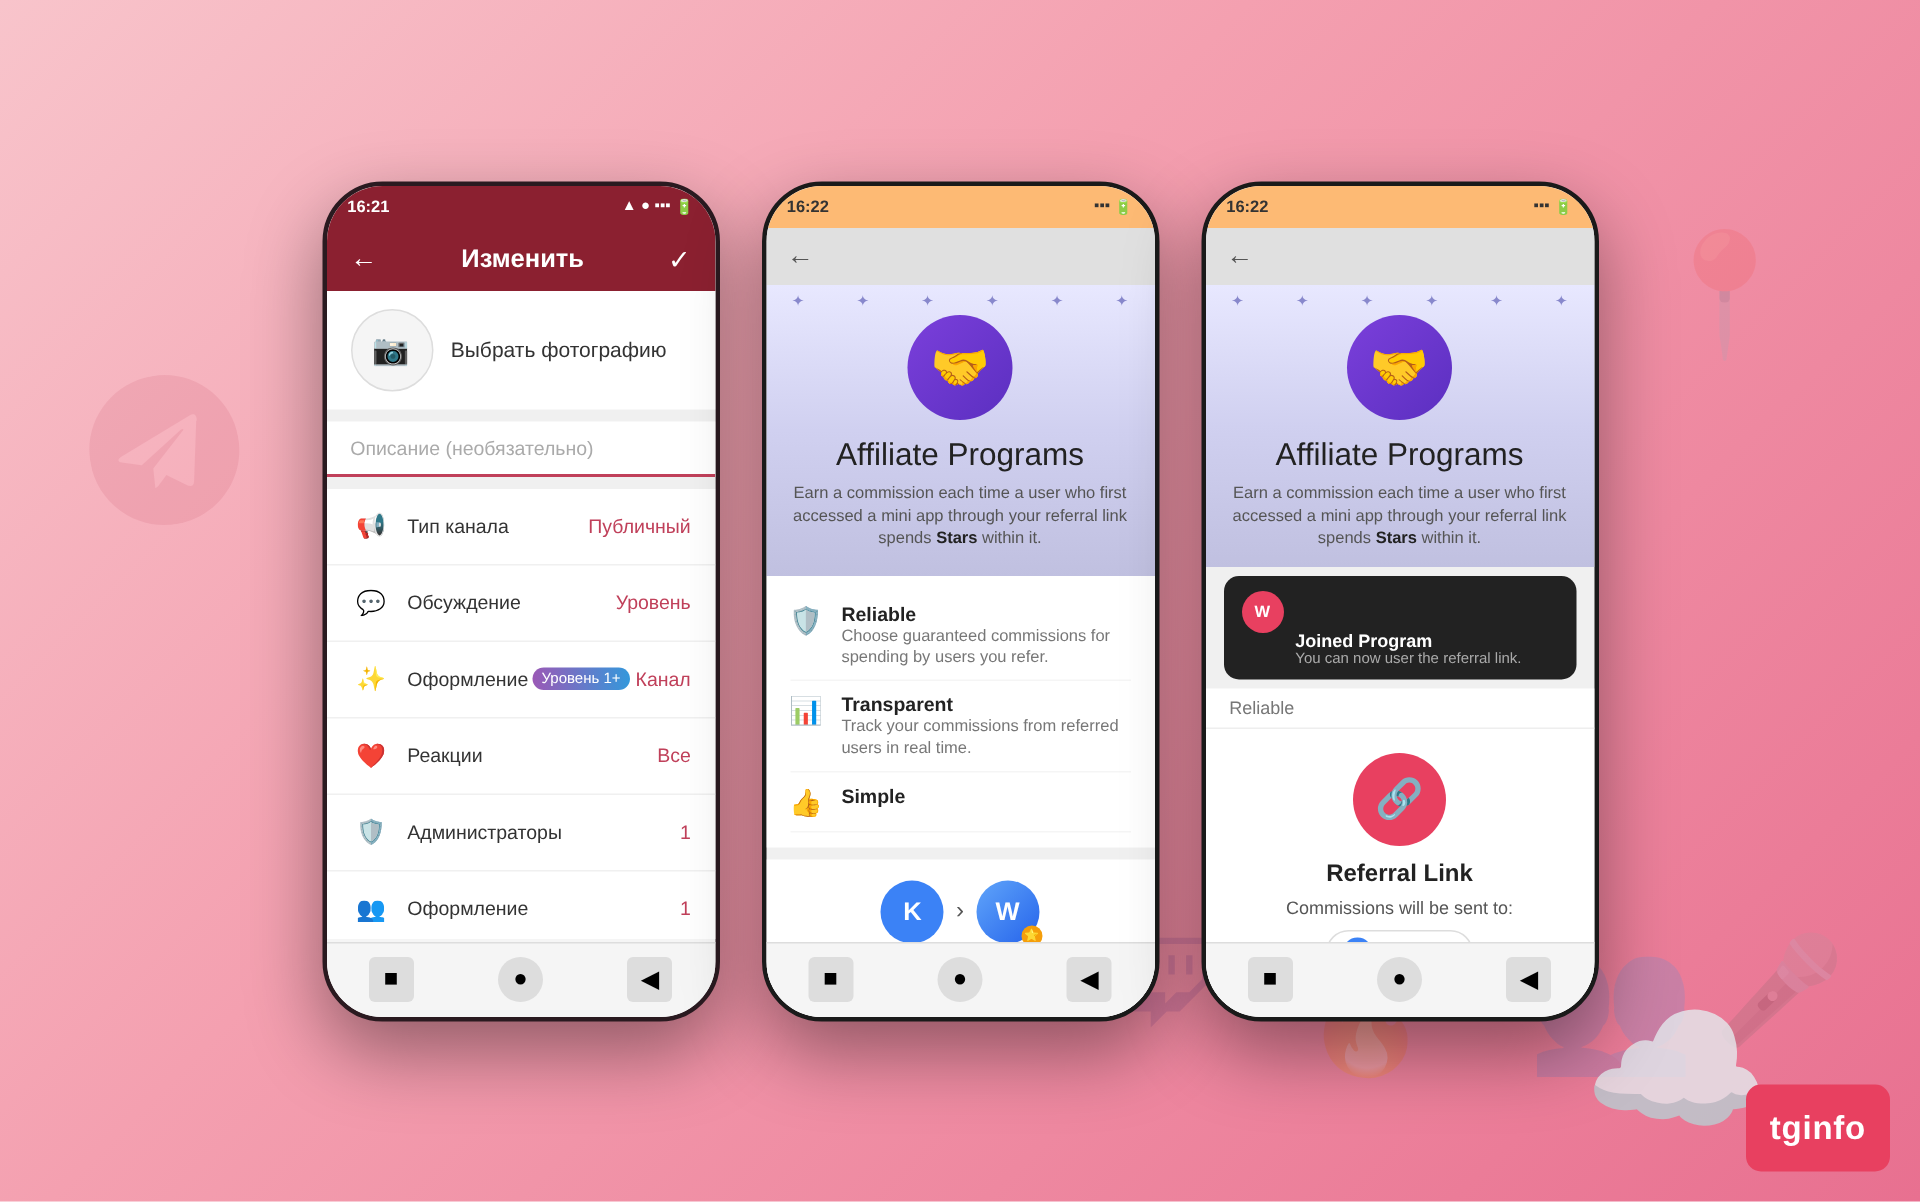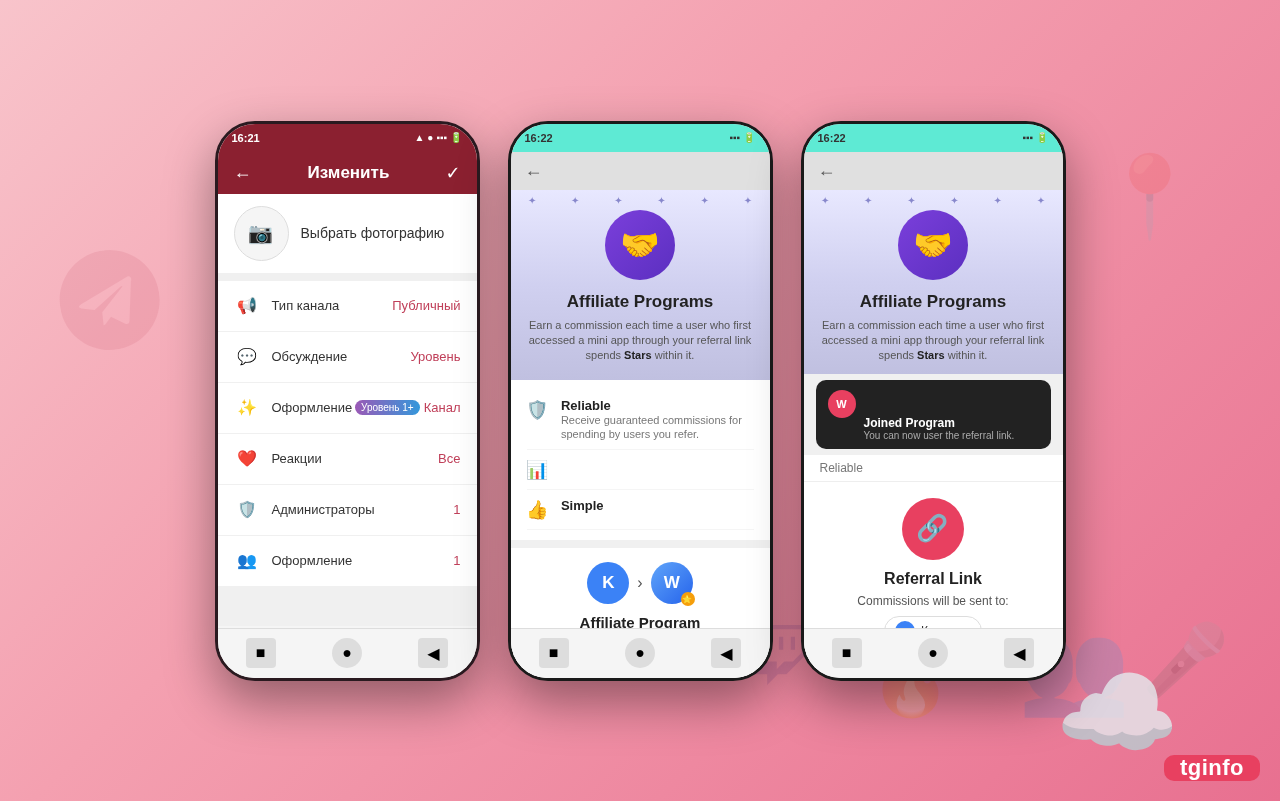--- a/index.html
+++ b/index.html
@@ -61,21 +61,21 @@
       opacity: 0.8;
     }
 
     
     .tginfo-badge {
       position: absolute;
       bottom: 20px;
       right: 20px;
       background: #e84060;
       color: white;
-      padding: 0 16px;
+      padding: 16px 16px;
       border-radius: 10px;
       font-size: 22px;
       font-weight: bold;
       letter-spacing: 0.5px;
     }
     .tginfo-badge span { color: white; }
 
     
     .phones-container {
       display: flex;
@@ -121,21 +121,21 @@
       padding: 0 14px;
       font-size: 11px;
       font-weight: 600;
       gap: 32px;
     }
     .status-bar-dark {
       background: #8b2030;
       color: white;
     }
     .status-bar-light {
-      background: #5eead4;
+      background: #fdba74;
       color: #333;
     }
     .status-time { font-weight: 700; }
     .status-icons { display: flex; align-items: center; gap: 3px; font-size: 10px; }
 
     
     .phone1-header {
       background: #8b2030;
       color: white;
       display: flex;
@@ -291,22 +291,22 @@
       top: 5px;
       left: 0;
       right: 0;
       display: flex;
       justify-content: space-around;
       font-size: 10px;
       color: #8888cc;
       pointer-events: none;
     }
     .affiliate-title {
-      font-size: 17px;
-      font-weight: 700;
+      font-size: 21px;
+      font-weight: 400;
       color: #222;
       margin-bottom: 6px;
     }
     .affiliate-desc {
       font-size: 11px;
       color: #555;
       line-height: 1.4;
     }
     .affiliate-desc strong { color: #222; }
 
@@ -545,20 +545,23 @@
       <span class="check-icon">✓</span>
     </div>
 
     <div class="phone1-content">
 
       <div class="avatar-section">
         <div class="camera-icon">📷</div>
         <span class="photo-label">Выбрать фотографию</span>
       </div>
 
+      <div class="description-field">
+        <span>Описание (необязательно)</span>
+      </div>
 
       <div class="menu-section">
         <div class="menu-item">
           <div class="menu-icon">📢</div>
           <span class="menu-label">Тип канала</span>
           <span class="menu-value">Публичный</span>
         </div>
         <div class="menu-item">
           <div class="menu-icon">💬</div>
           <span class="menu-label">Обсуждение</span>
@@ -625,25 +628,29 @@
       <div class="affiliate-desc">
         Earn a commission each time a user who first accessed a mini app through your referral link spends <strong>Stars</strong> within it.
       </div>
     </div>
 
     <div class="features-section">
       <div class="feature-item">
         <span class="feature-icon">🛡️</span>
         <div class="feature-text">
           <div class="feature-title">Reliable</div>
-          <div class="feature-desc">Receive guaranteed commissions for spending by users you refer.</div>
+          <div class="feature-desc">Choose guaranteed commissions for spending by users you refer.</div>
         </div>
       </div>
       <div class="feature-item">
         <span class="feature-icon">📊</span>
+        <div class="feature-text">
+          <div class="feature-title">Transparent</div>
+          <div class="feature-desc">Track your commissions from referred users in real time.</div>
+        </div>
       </div>
       <div class="feature-item">
         <span class="feature-icon">👍</span>
         <div class="feature-text">
           <div class="feature-title">Simple</div>
         </div>
       </div>
     </div>
 
     <div class="program-card">

